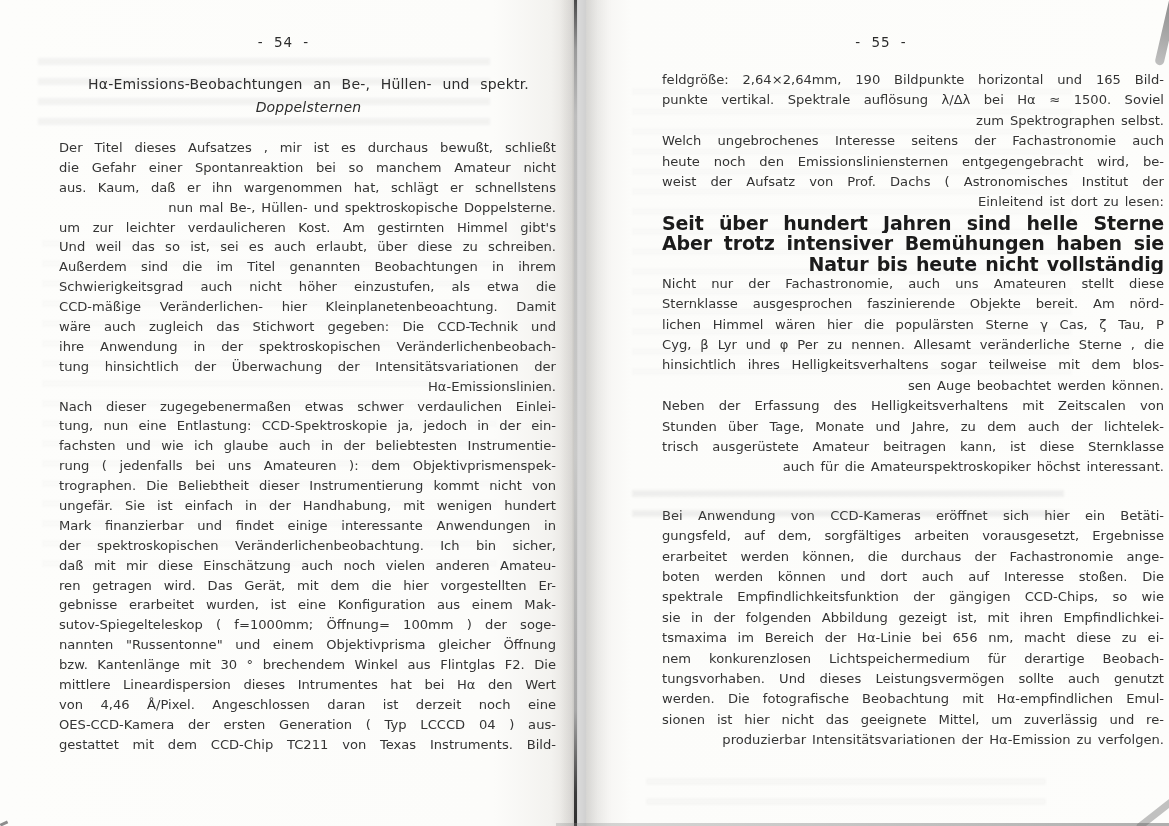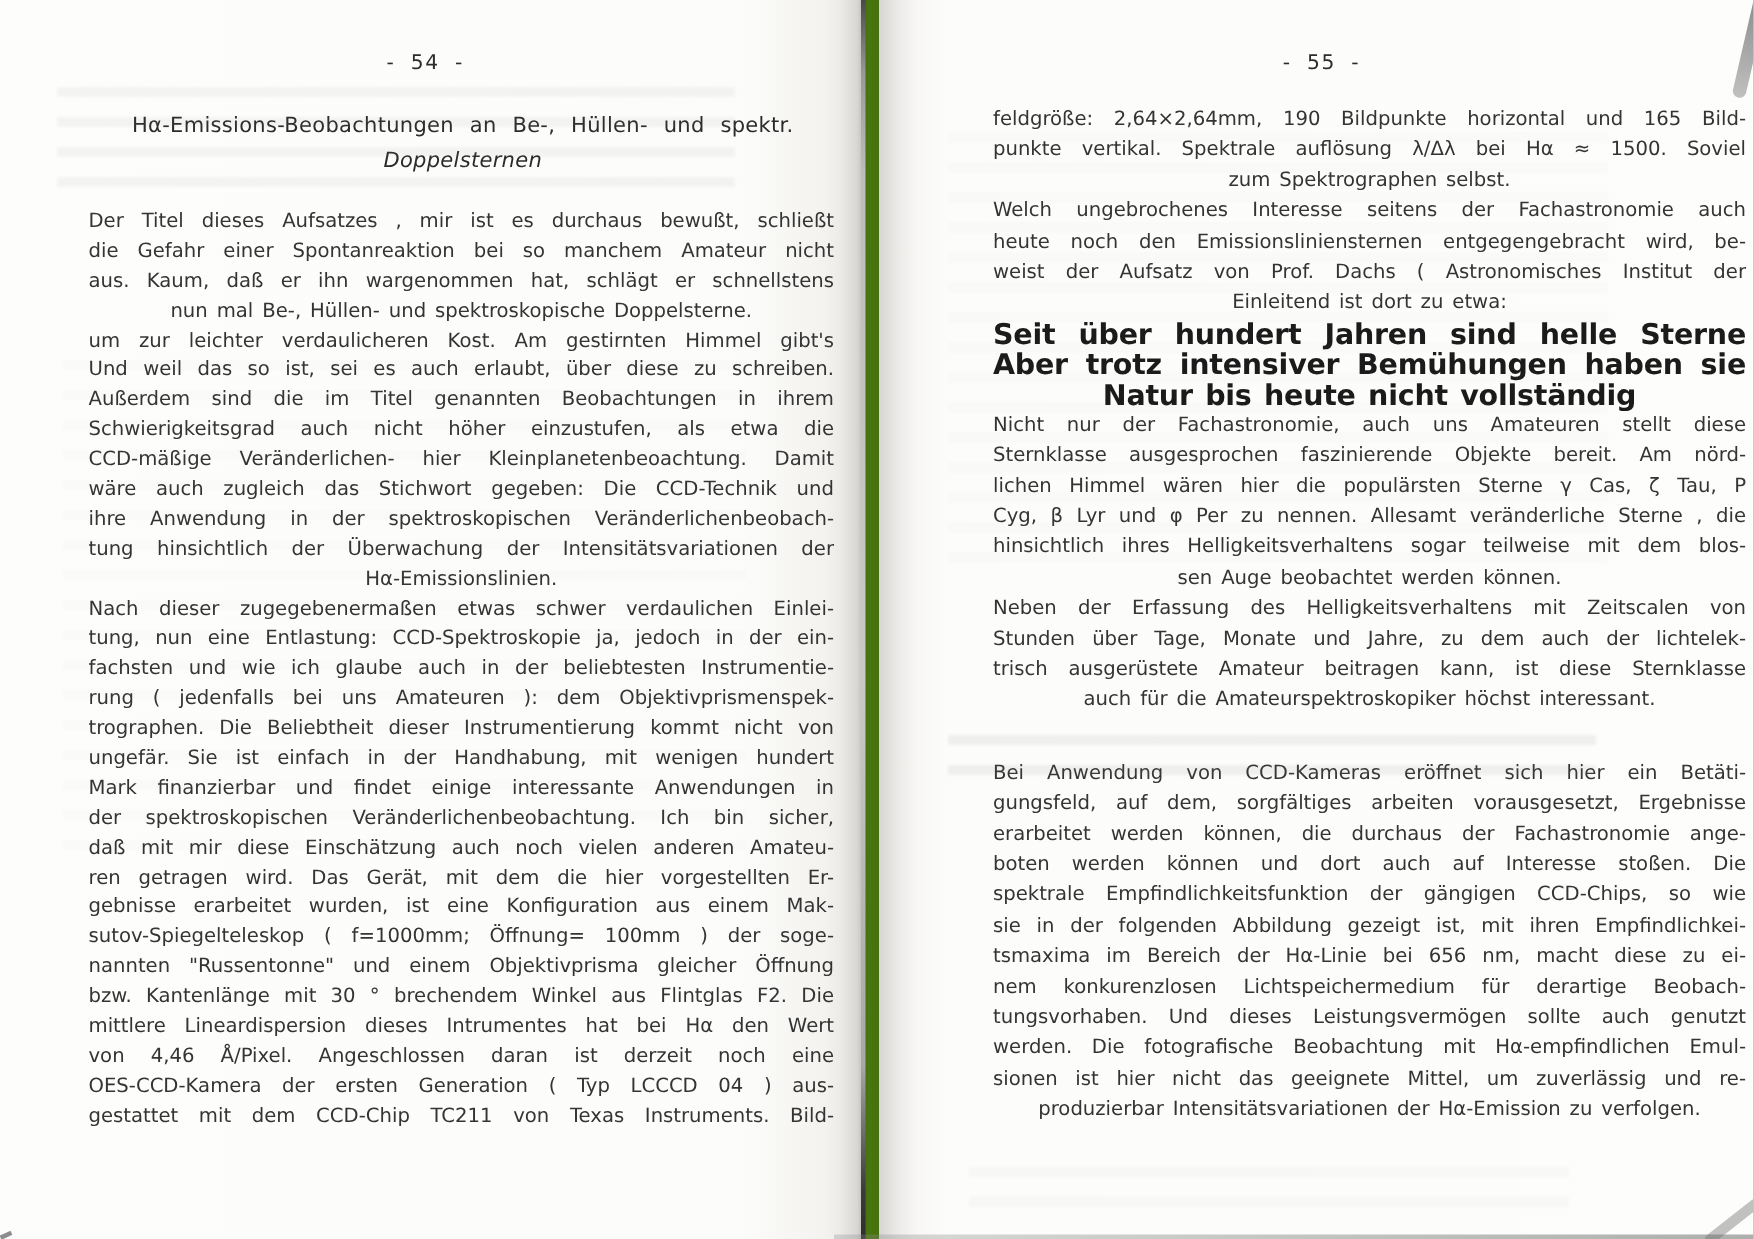--- a/index.html
+++ b/index.html
@@ -1,18 +1,18 @@
 <!DOCTYPE html>
 <html><head>
 <meta charset="utf-8">
 <style>
   html,body{margin:0;padding:0;background:#ffffff;}
   .spread{
     position:relative;width:1169px;height:826px;overflow:hidden;
-    background:#4d7c0f;
+    background:#e5e5e5;
     font-family:"DejaVu Sans","Liberation Sans",sans-serif;
     color:#343434;
   }
   .page{position:absolute;top:0;height:826px;}
   .page54{left:0;width:574px;
     background:linear-gradient(to right,#fdfdfb 0%,#fcfcfa 86%,#f3f2ef 96%,#e2e0dc 100%);}
   .page55{left:586px;width:583px;
     background:linear-gradient(to right,#ebeae7 0px,#f7f6f4 22px,#fcfcfa 45px,#fdfdfb 100%);padding-left:12px;}
   .page-header{
     position:absolute;top:33px;height:18px;line-height:18px;
@@ -22,21 +22,21 @@
   .page55 .page-header{left:44px;width:502px;}
   .page-body{position:absolute;margin-left:24px;}
   .page54 .page-body{--lh:19.9px;left:35px;top:73px;width:497px;}
   .page55 .page-body{--lh:20.4px;left:52px;top:70px;width:502px;}
   .line{
     height:var(--lh);line-height:var(--lh);overflow:hidden;
     font-size:13.1px;white-space:normal;
   }
   .just{text-align:justify;text-align-last:justify;}
   .just::after{content:"";display:inline-block;width:100%;height:0;}
-  .flush{text-align:center;word-spacing:1.8px;}
+  .flush{text-align:right;word-spacing:1.8px;}
   .center{text-align:center;word-spacing:2px;font-style:italic;}
   .block.title{--lh:23px;padding:0 27px 0 29px;margin-bottom:19px;color:#2b2b2b;}
   .block.title .line{font-size:14px;letter-spacing:.2px;}
   .block.bold{font-weight:bold;color:#1b1b1b;}
   .block.bold .line{font-size:19px;letter-spacing:-.15px;}
   .spacer{height:28px;}
   
   .ghost{
     position:absolute;pointer-events:none;
     background:repeating-linear-gradient(to bottom,rgba(120,120,120,.32) 0 7px,rgba(120,120,120,0) 7px 20px);
@@ -130,21 +130,21 @@
     <div class="page-body">
         <div class="block paragraph">
           <div class="line just">feldgröße: 2,64×2,64mm, 190 Bildpunkte horizontal und 165 Bild-</div>
           <div class="line just">punkte vertikal. Spektrale auflösung λ/Δλ bei Hα ≈ 1500. Soviel</div>
           <div class="line flush">zum Spektrographen selbst.</div>
         </div>
         <div class="block paragraph">
           <div class="line just">Welch ungebrochenes Interesse seitens der Fachastronomie auch</div>
           <div class="line just">heute noch den Emissionsliniensternen entgegengebracht wird, be-</div>
           <div class="line just">weist der Aufsatz von Prof. Dachs ( Astronomisches Institut der</div>
-          <div class="line flush">Einleitend ist dort zu etwa:</div>
+          <div class="line flush">Einleitend ist dort zu lesen:</div>
         </div>
         <div class="block paragraph bold">
           <div class="line just">Seit über hundert Jahren sind helle Sterne dieser Klasse bekannt.</div>
           <div class="line just">Aber trotz intensiver Bemühungen haben sie das Geheimnis ihrer</div>
           <div class="line flush">Natur bis heute nicht vollständig preisgegeben.</div>
         </div>
         <div class="block paragraph">
           <div class="line just">Nicht nur der Fachastronomie, auch uns Amateuren stellt diese</div>
           <div class="line just">Sternklasse ausgesprochen faszinierende Objekte bereit. Am nörd-</div>
           <div class="line just">lichen Himmel wären hier die populärsten Sterne γ Cas, ζ Tau, P</div>

